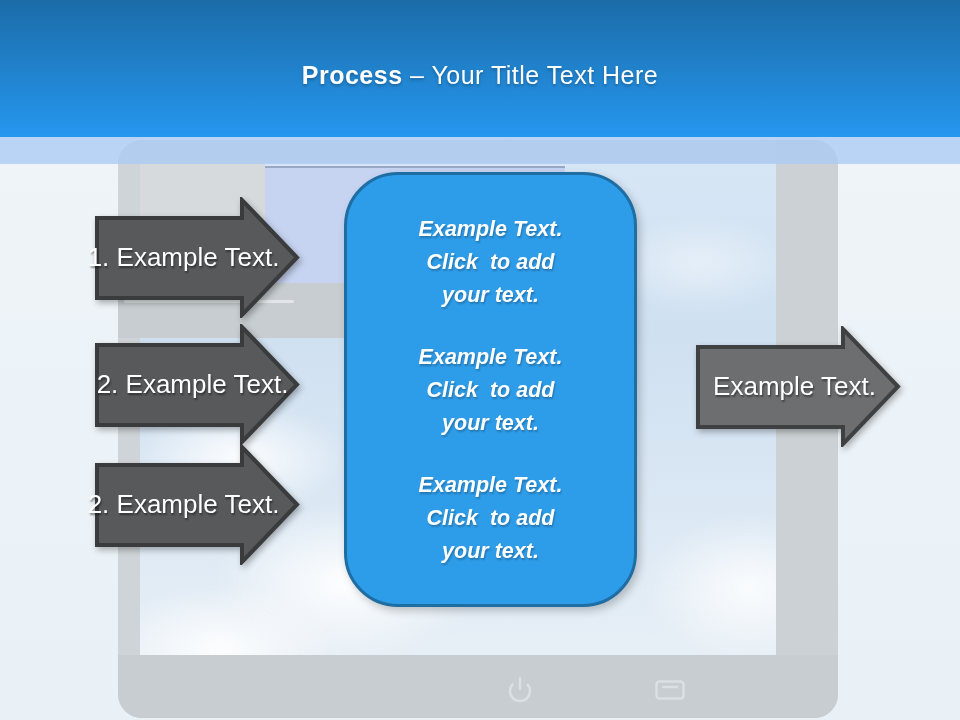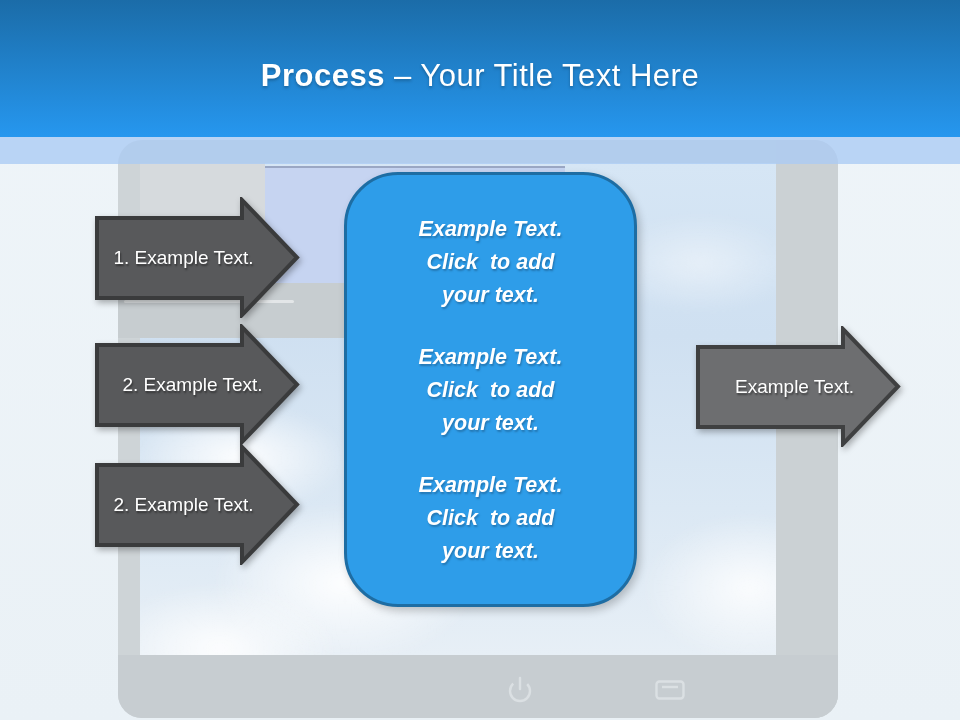--- a/index.html
+++ b/index.html
@@ -72,39 +72,39 @@
   }
 
   
   .header {
     position: absolute; left: 0; top: 0; width: 960px; height: 137px;
     background: linear-gradient(180deg, #1b6ca8 0%, #2697ef 100%);
     display: flex; align-items: center; justify-content: center;
   }
   .title {
     margin: 14px 0 0 0;
-    font-size: 31px; font-weight: 400; color: #ffffff;
+    font-size: 25px; font-weight: 400; color: #ffffff;
     letter-spacing: 0.5px;
     text-shadow: 0 2px 3px rgba(0,0,0,0.25);
   }
   .title-bold { font-weight: 700; }
   .title-rest { white-space: pre-wrap; }
 
   
   .arrow {
     position: absolute; width: 205px; height: 121px;
   }
   .arrow svg { position: absolute; left: 0; top: 0;
     filter: drop-shadow(2px 3px 3px rgba(0,0,0,0.3)); }
   .arrow polygon { fill: #58595b; stroke: #3a3b3c; stroke-width: 4; }
   .arrow.result polygon { fill: #6d6e70; stroke: #3f4041; }
   .arrow-label {
     position: absolute; left: 16px; right: 44px; top: 0; bottom: 0;
     display: flex; align-items: center; justify-content: center;
-    color: #ffffff; font-size: 19px;
+    color: #ffffff; font-size: 26px;
     text-shadow: 1px 2px 2px rgba(0,0,0,0.45);
     white-space: nowrap;
   }
   .arrow.result .arrow-label { left: 30px; right: 38px; }
   .arrow1 { left: 95px; top: 197px; }
   .arrow2 { left: 95px; top: 324px; padding-left: 18px; }
   .arrow3 { left: 95px; top: 444px; }
   .arrow-right { left: 696px; top: 326px; }
 
   

